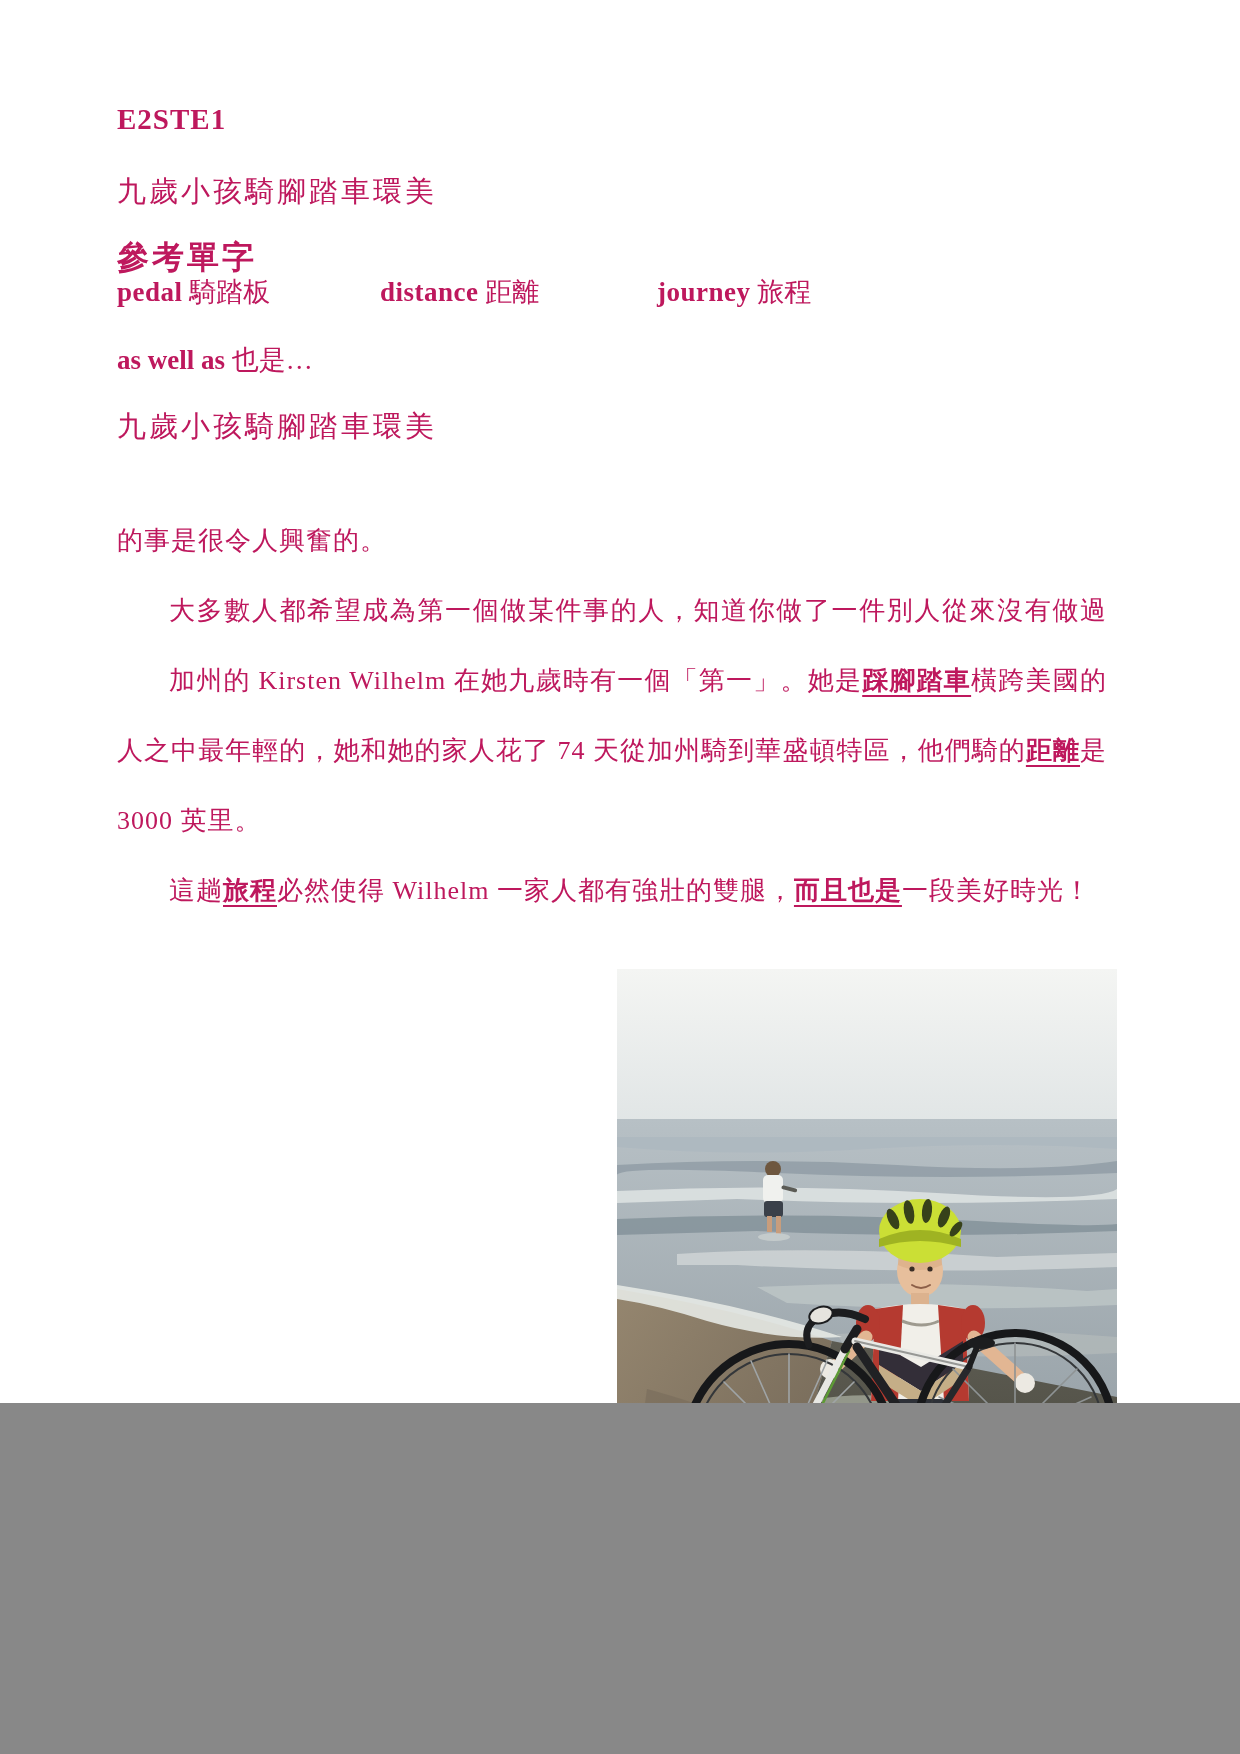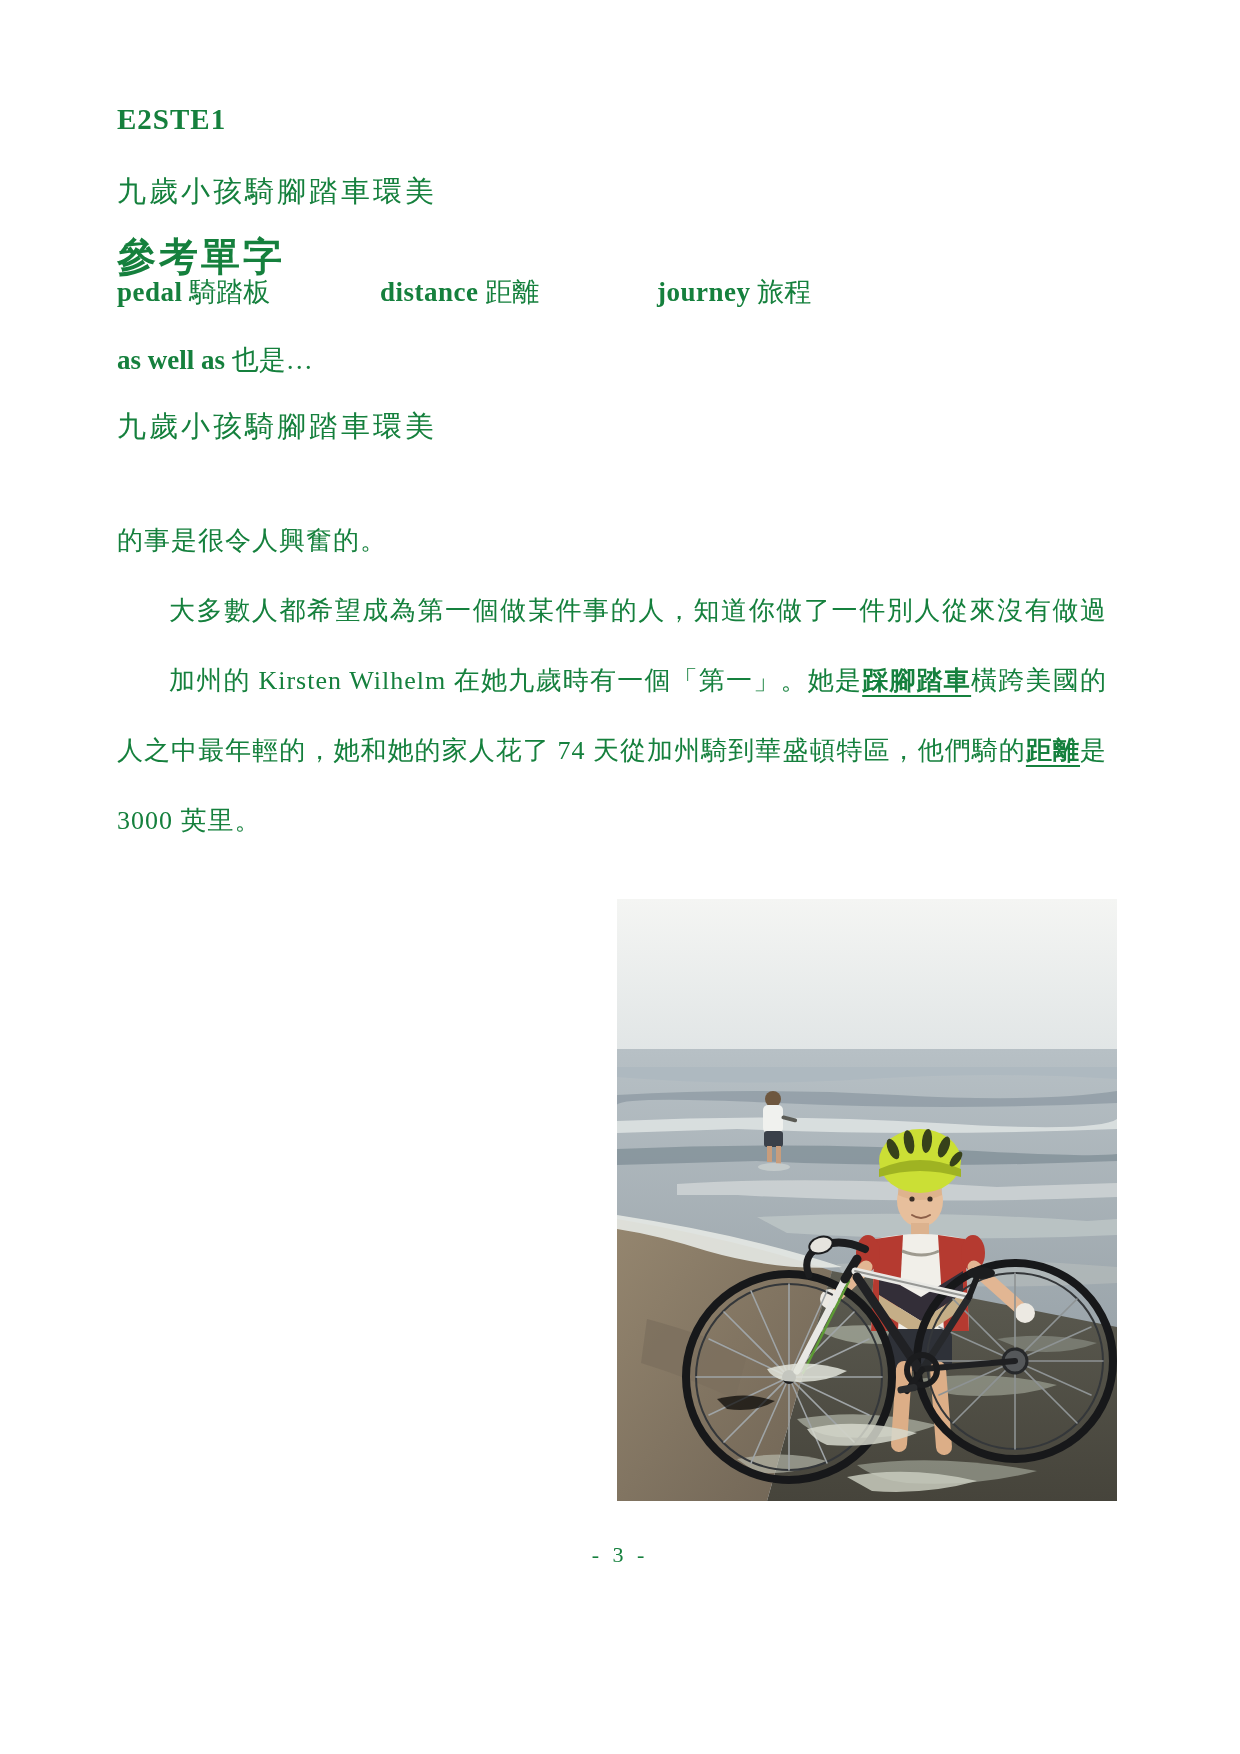--- a/index.html
+++ b/index.html
@@ -1,24 +1,24 @@
 <!DOCTYPE html>
 <html><head>
 <meta charset="utf-8">
 <style>
   html,body{margin:0;padding:0;background:#888;}
   .page{
-    width:1240px;height:1754px;background:#ffffff;position:relative;
-    font-family:"Liberation Serif","DejaVu Serif",serif;color:#15803d;overflow:hidden;
+    width:1240px;height:1403px;background:#ffffff;position:relative;
+    font-family:"Liberation Serif","DejaVu Serif",serif;color:#be185d;overflow:hidden;
   }
   .content{margin-left:117px;width:990px;}
   .doc-code{padding-top:105px;font-size:29px;line-height:29px;font-weight:bold;letter-spacing:1px;}
   .center{text-align:left;}
   .page-title{margin-top:40px;font-size:29px;line-height:34px;letter-spacing:3px;}
-  .vocab-heading{margin-top:32px;font-size:39px;line-height:34px;font-weight:bold;letter-spacing:3px;}
+  .vocab-heading{margin-top:32px;font-size:32px;line-height:34px;font-weight:bold;letter-spacing:3px;}
   .vocab-row{font-size:27px;line-height:36px;}
   .vocab-item{display:inline-block;vertical-align:top;}
   .vocab-item:nth-child(1){width:263px;}
   .vocab-item:nth-child(2){width:277px;}
   .vocab-item b{letter-spacing:0.5px;}
   .vocab-phrase{margin-top:32px;font-size:27px;line-height:36px;}
   .article-title{margin-top:31px;font-size:29px;line-height:34px;letter-spacing:3px;}
   #article{margin-top:63px;}
   .line{font-size:26px;line-height:70px;letter-spacing:1px;white-space:normal;}
   .line.indent{text-indent:52px;}
@@ -44,20 +44,21 @@
     <div class="vocab-phrase"><b>as well as</b> <span>也是…</span></div>
 
     <div class="article-title center">九歲小孩騎腳踏車環美</div>
 
     <div id="article">
         <div class="line"><span>的事是很令人興奮的。</span></div>
         <div class="line fill indent"><span>大多數人都希望成為第一個做某件事的人，知道你做了一件別人從來沒有做過</span></div>
         <div class="line fill indent"><span>加州的 Kirsten Wilhelm 在她九歲時有一個「第一」。她是</span><span class="em">踩腳踏車</span><span>橫跨美國的</span></div>
         <div class="line fill"><span>人之中最年輕的，她和她的家人花了 74 天從加州騎到華盛頓特區，他們騎的</span><span class="em">距離</span><span>是</span></div>
         <div class="line"><span>3000 英里。</span></div>
+        <div class="line indent"><span>這趟</span><span class="em">旅程</span><span>必然使得 Wilhelm 一家人都有強壯的雙腿，</span><span class="em">而且也是</span><span>一段美好時光！</span></div>
       </div>
 
     <svg class="photo" viewBox="0 0 500 602" preserveAspectRatio="none" aria-hidden="true">
       <defs>
         <linearGradient id="skyG" x1="0" y1="0" x2="0" y2="1">
           <stop offset="0" stop-color="#f4f5f3"></stop>
             <stop offset="1" stop-color="#dde2e3"></stop>
         </linearGradient>
         <linearGradient id="seaG" x1="0" y1="0" x2="0" y2="1">
           <stop offset="0" stop-color="#b7c0c5"></stop>

